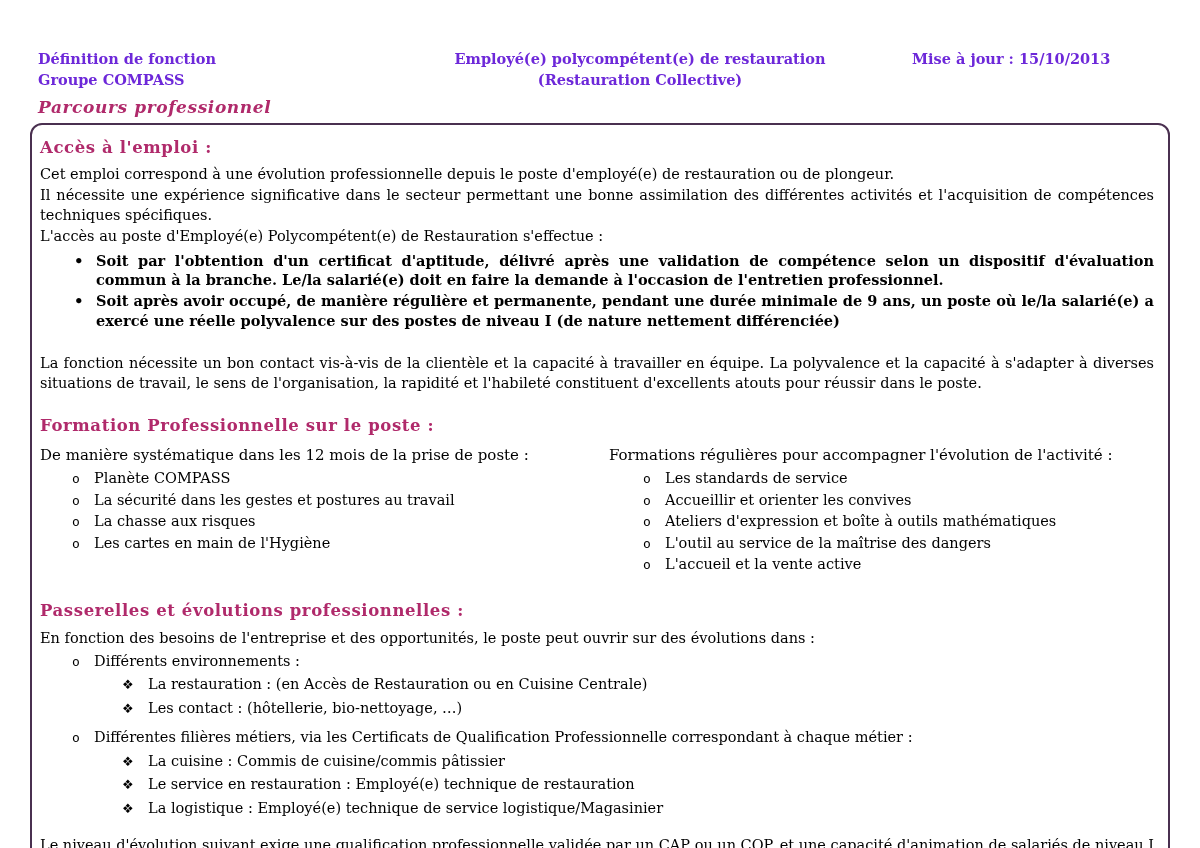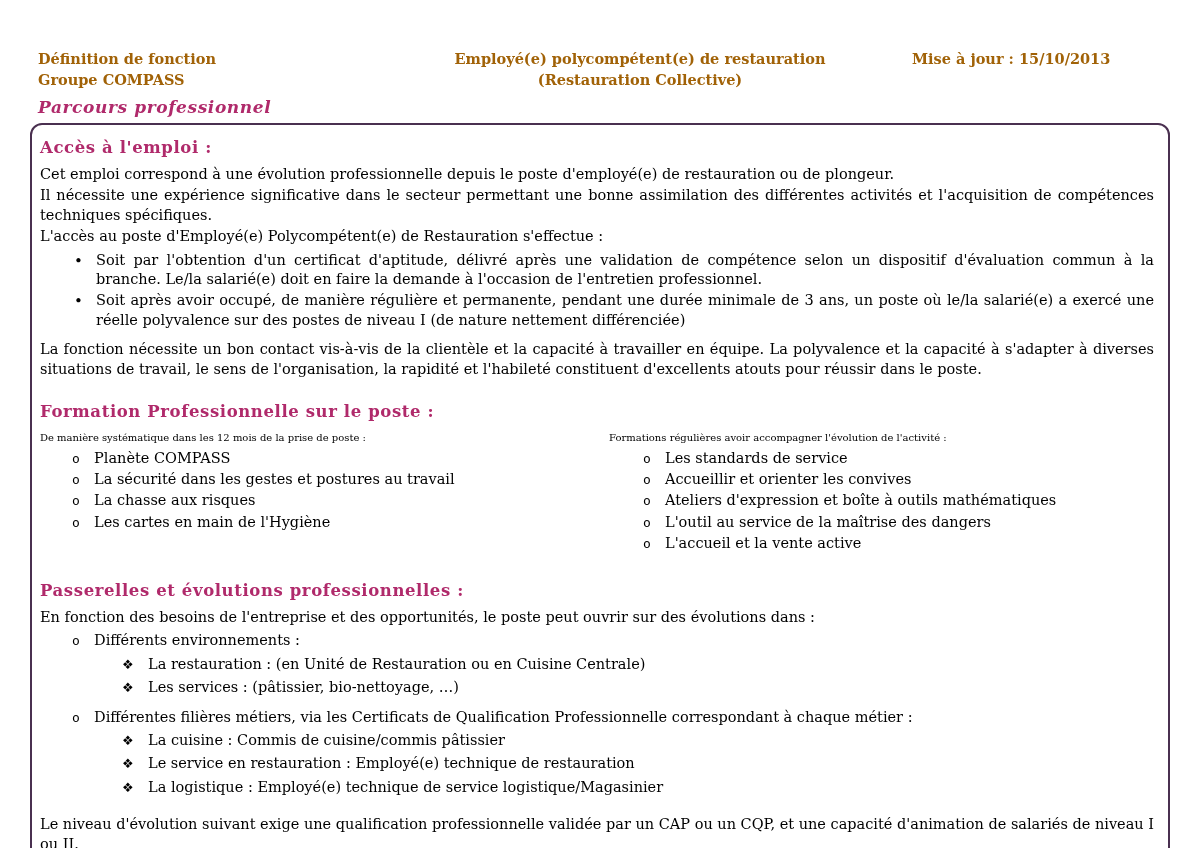--- a/index.html
+++ b/index.html
@@ -13,21 +13,21 @@
     font-size: 14.5px;
     line-height: 1.34;
     overflow: hidden;
   }
   .page { padding: 48px 30px 0 30px; }
 
   
   .doc-header {
     display: flex;
     align-items: flex-start;
-    color: #a16207;
+    color: #6d28d9;
     font-weight: bold;
     padding: 0 8px;
   }
   .h-left  { width: 330px; }
   .h-center{ flex: 1; text-align: center; }
   .h-right { width: 250px; text-align: left; }
   .doc-header div { line-height: 1.45; }
 
   .page-title {
     margin: 6px 0 4px 8px;
@@ -50,33 +50,33 @@
     color: #b02a6b;
     font-size: 16.5px;
     font-weight: bold;
     letter-spacing: 0.6px;
     margin: 4px 0 6px 0;
   }
   .section-heading.spaced { margin-top: 22px; }
 
   p { margin: 2px 0; }
   p.justify { text-align: justify; }
-  p.spacer-top { margin-top: 10px; }
+  p.spacer-top { margin-top: 24px; }
 
   ul { list-style: none; margin: 4px 0; padding: 0; }
   li { position: relative; margin: 2px 0; }
   li::before {
     content: attr(data-marker);
     position: absolute;
     left: 0;
     top: 0;
   }
 
   
-  ul.disc-list { padding-left: 28px; }
+  ul.disc-list { padding-left: 28px; font-weight: bold; }
   ul.disc-list li { padding-left: 28px; text-align: justify; }
   ul.disc-list li::before { left: 6px; font-size: 15px; }
 
   
   ul.circle-list { padding-left: 28px; }
   ul.circle-list li { padding-left: 26px; }
   ul.circle-list li::before {
     font-family: "DejaVu Sans Mono", "Liberation Mono", monospace;
     font-size: 13px;
     top: 1px;
@@ -91,21 +91,21 @@
     font-size: 13px;
     left: 2px;
     top: 1px;
   }
 
   .bold { font-weight: normal; text-align: center; }
 
   
   .two-col { display: flex; margin-top: 8px; }
   .col { width: 50%; }
-  .col-intro { font-size: 10px; margin-bottom: 4px; }
+  .col-intro { font-size: 15px; margin-bottom: 4px; }
   .col-right .col-intro { padding-left: 12px; }
   .col-right ul.circle-list { padding-left: 42px; }
 </style>
 </head>
 <body>
 
 <div class="page">
 
   <header class="doc-header">
     <div class="h-left">
@@ -124,56 +124,56 @@
   <div class="page-title">Parcours professionnel</div>
 
   <div class="content-box">
 
     <div class="section-heading">Accès à l'emploi :</div>
     <p>Cet emploi correspond à une évolution professionnelle depuis le poste d'employé(e) de restauration ou de plongeur.</p>
     <p class="justify">Il nécessite une expérience significative dans le secteur permettant une bonne assimilation des différentes activités et l'acquisition de compétences techniques spécifiques.</p>
     <p>L'accès au poste d'Employé(e) Polycompétent(e) de Restauration s'effectue :</p>
     <ul class="disc-list">
       <li data-marker="•">Soit par l'obtention d'un certificat d'aptitude, délivré après une validation de compétence selon un dispositif d'évaluation commun à la branche. Le/la salarié(e) doit en faire la demande à l'occasion de l'entretien professionnel.</li>
-      <li data-marker="•">Soit après avoir occupé, de manière régulière et permanente, pendant une durée minimale de 3 ans, un poste où le/la salarié(e) a exercé une réelle polyvalence sur des postes de niveau I (de nature nettement différenciée)</li>
+      <li data-marker="•">Soit après avoir occupé, de manière régulière et permanente, pendant une durée minimale de 9 ans, un poste où le/la salarié(e) a exercé une réelle polyvalence sur des postes de niveau I (de nature nettement différenciée)</li>
     </ul>
     <p class="justify spacer-top">La fonction nécessite un bon contact vis-à-vis de la clientèle et la capacité à travailler en équipe.  La polyvalence et la capacité à s'adapter à diverses situations de travail, le sens de l'organisation, la rapidité et l'habileté constituent d'excellents atouts pour réussir dans le poste.</p>
 
     <div class="section-heading spaced">Formation Professionnelle sur le poste :</div>
     <div class="two-col">
       <div class="col col-left">
         <div class="col-intro">De manière systématique dans les 12 mois de la prise de poste :</div>
         <ul class="circle-list">
           <li data-marker="o">Planète COMPASS</li>
           <li data-marker="o">La sécurité dans les gestes et postures au travail</li>
           <li data-marker="o">La chasse aux risques</li>
           <li data-marker="o">Les cartes en main de l'Hygiène</li>
         </ul>
       </div>
       <div class="col col-right">
-        <div class="col-intro">Formations régulières avoir accompagner l'évolution de l'activité :</div>
+        <div class="col-intro">Formations régulières pour accompagner l'évolution de l'activité :</div>
         <ul class="circle-list">
           <li data-marker="o">Les standards de service</li>
           <li data-marker="o">Accueillir et orienter les convives</li>
           <li data-marker="o">Ateliers d'expression et boîte à outils mathématiques</li>
           <li data-marker="o">L'outil au service de la maîtrise des dangers</li>
           <li data-marker="o">L'accueil et la vente active</li>
         </ul>
       </div>
     </div>
 
     <div class="section-heading spaced">Passerelles et évolutions professionnelles :</div>
     <p>En fonction des besoins de l'entreprise et des opportunités, le poste peut ouvrir sur des évolutions dans :</p>
 
     <ul class="circle-list">
       <li data-marker="o">Différents environnements :</li>
     </ul>
     <ul class="diamond-list">
-      <li data-marker="❖">La restauration : (en Unité de Restauration ou en Cuisine Centrale)</li>
-      <li data-marker="❖">Les services : (pâtissier, bio-nettoyage, …)</li>
+      <li data-marker="❖">La restauration : (en Accès de Restauration ou en Cuisine Centrale)</li>
+      <li data-marker="❖">Les contact : (hôtellerie, bio-nettoyage, …)</li>
     </ul>
 
     <ul class="circle-list">
       <li data-marker="o">Différentes filières métiers, via les Certificats de Qualification Professionnelle correspondant à chaque métier :</li>
     </ul>
     <ul class="diamond-list">
       <li data-marker="❖">
         <span>La cuisine : </span><span class="bold">Commis de cuisine/commis pâtissier</span>
       </li>
       <li data-marker="❖">

